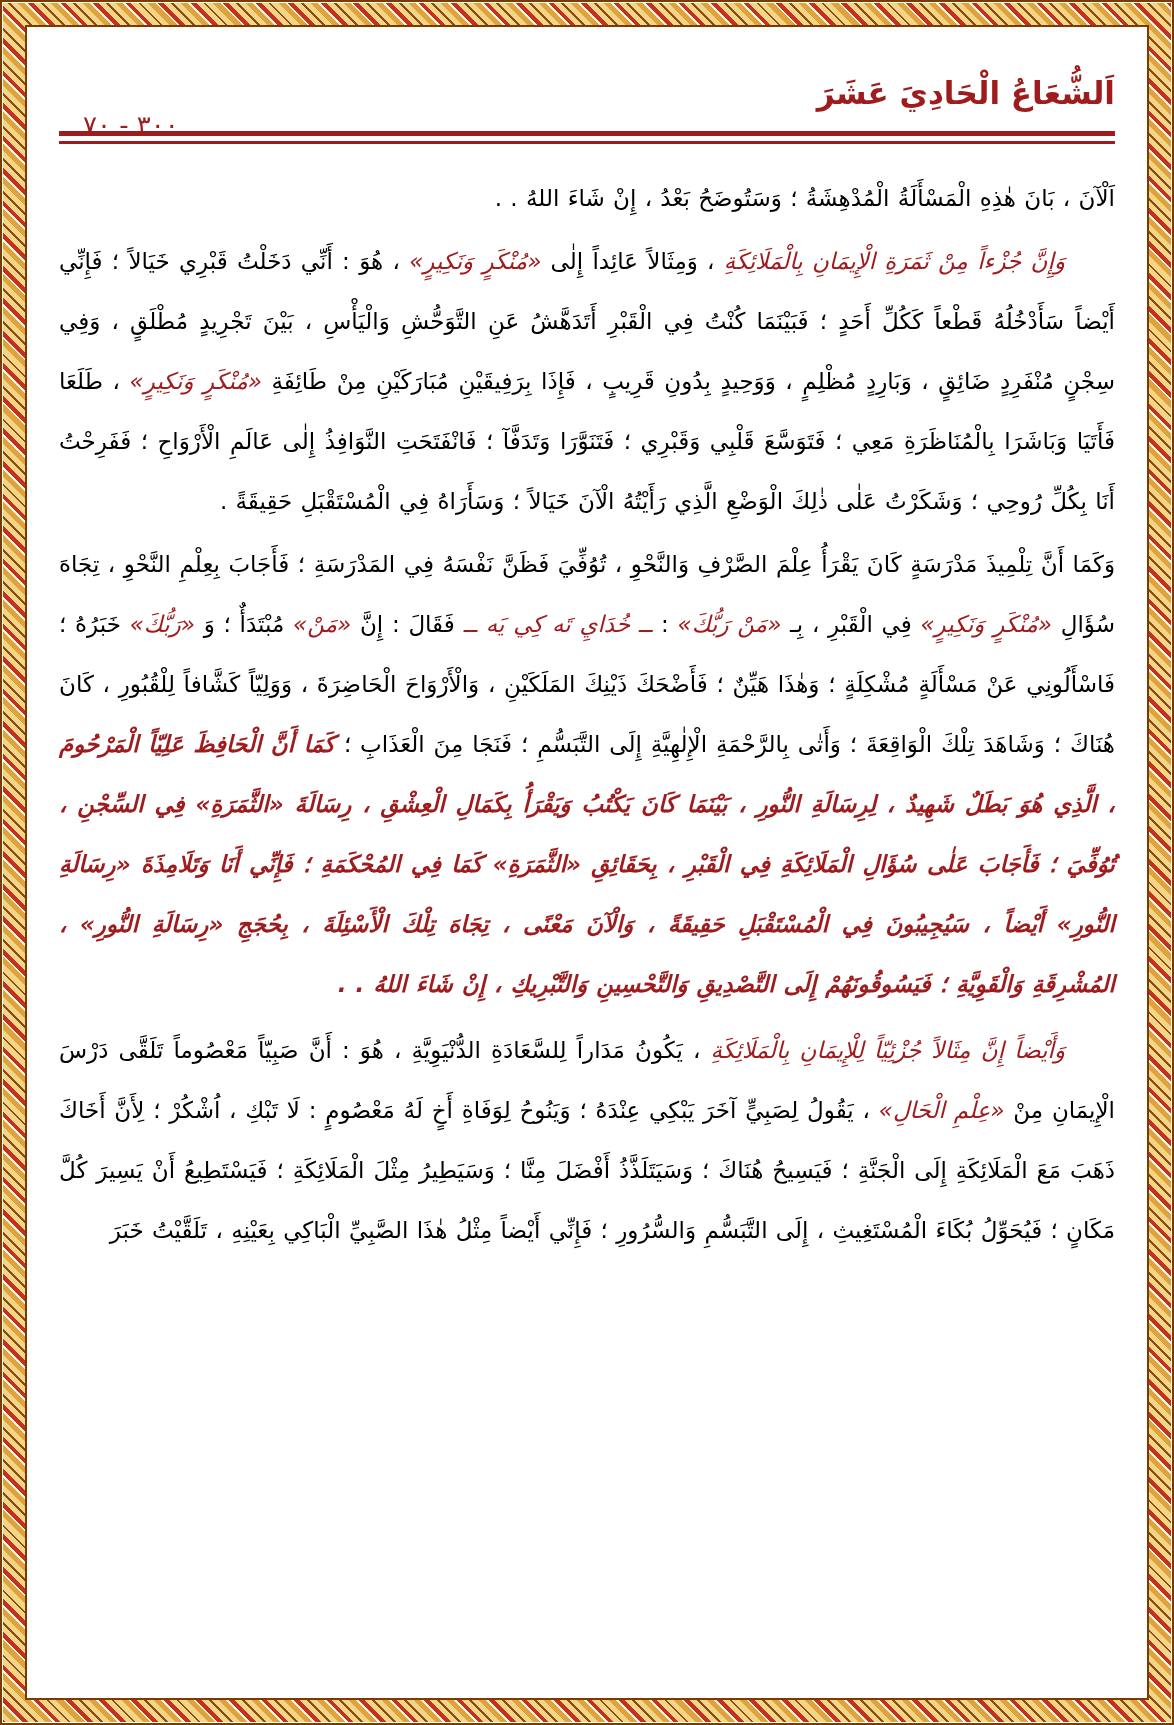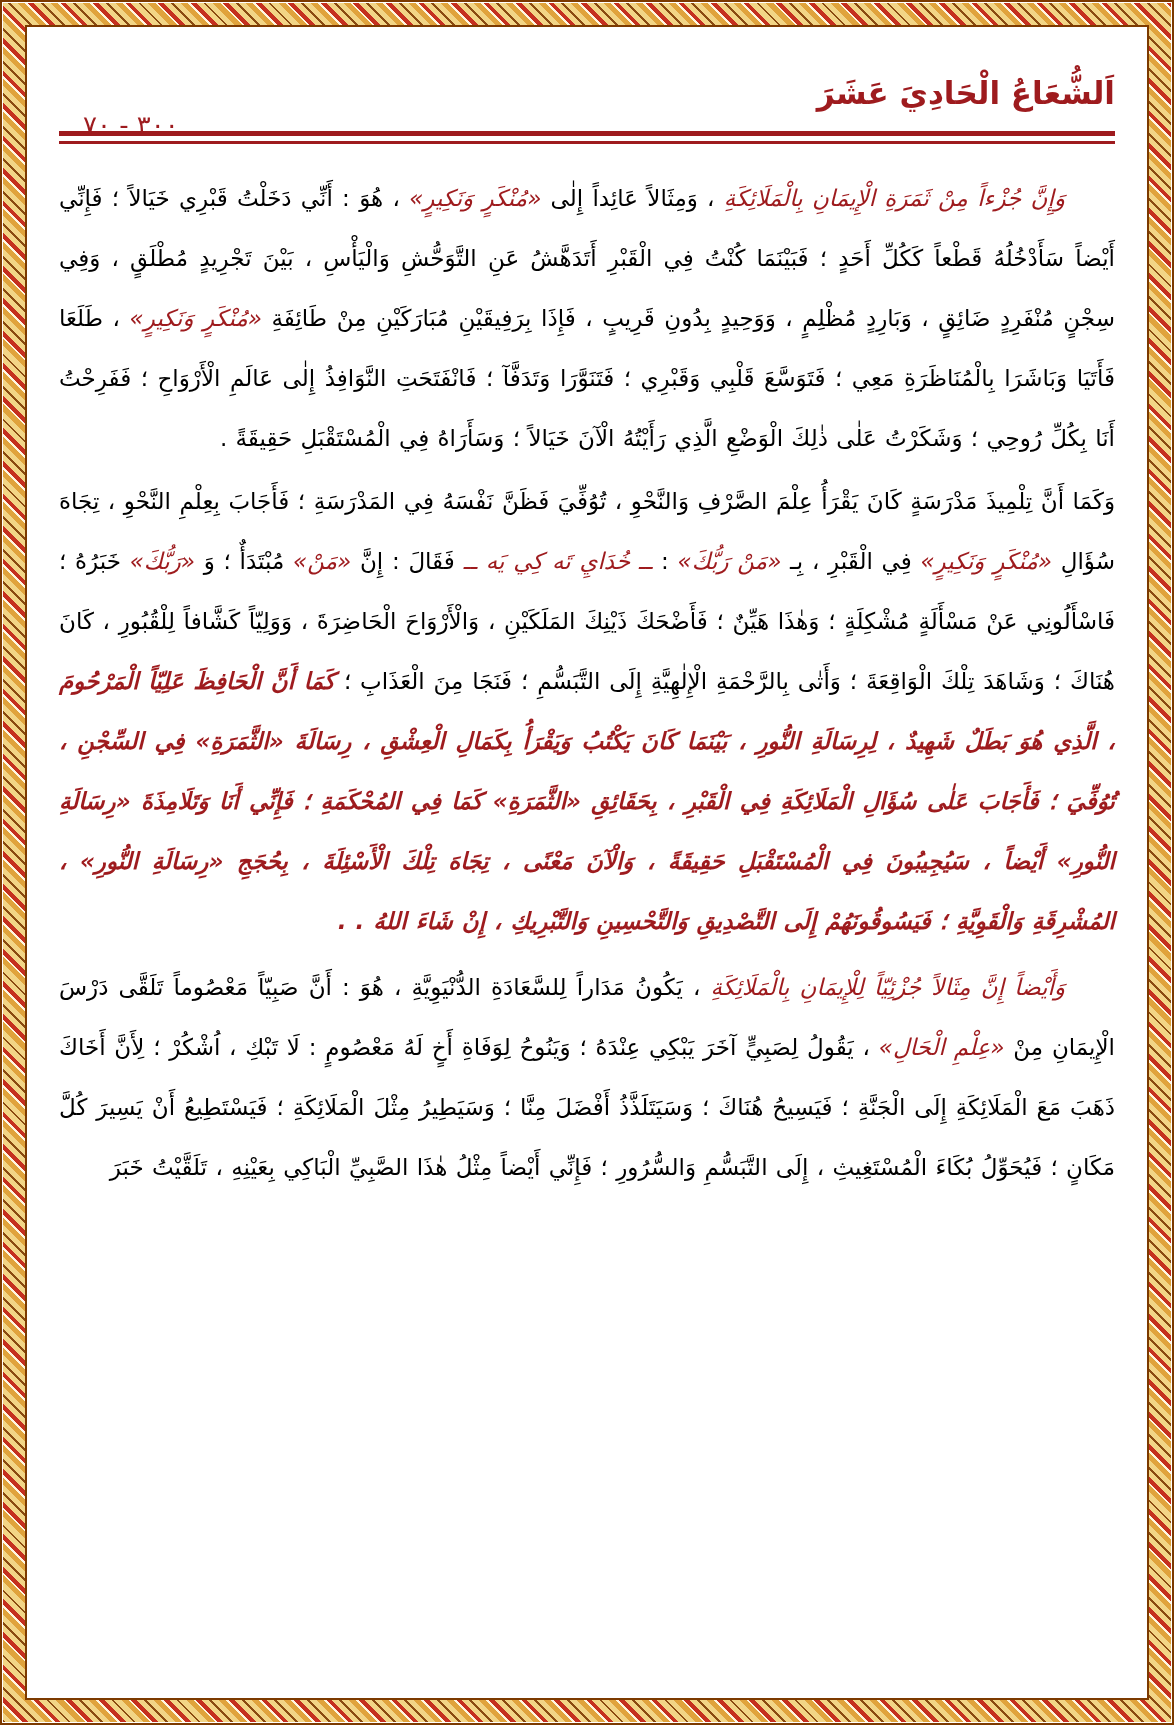--- a/index.html
+++ b/index.html
@@ -70,20 +70,21 @@
       <div class="content">
 
         <div class="header">
           <div class="page-title">اَلشُّعَاعُ الْحَادِيَ عَشَرَ</div>
           <div class="page-number">٣٠٠ - ٧٠</div>
         </div>
 
         <div class="divider"></div>
 
         <div class="body-text">
+          <p class="para"><span class="seg-black">اَلْآنَ ، بَانَ هٰذِهِ الْمَسْأَلَةُ الْمُدْهِشَةُ ؛ وَسَتُوضَحُ بَعْدُ ، إِنْ شَاءَ اللهُ . .</span></p>
           <p class="para indent"><span class="seg-red">وَإِنَّ جُزْءاً مِنْ ثَمَرَةِ الْإِيمَانِ بِالْمَلَائِكَةِ</span><span class="seg-black"> ، وَمِثَالاً عَائِداً إِلٰى </span><span class="seg-red">«مُنْكَرٍ وَنَكِيرٍ»</span><span class="seg-black"> ، هُوَ : أَنِّي دَخَلْتُ قَبْرِي خَيَالاً ؛ فَإِنِّي أَيْضاً سَأَدْخُلُهُ قَطْعاً كَكُلِّ أَحَدٍ ؛ فَبَيْنَمَا كُنْتُ فِي الْقَبْرِ أَتَدَهَّشُ عَنِ التَّوَحُّشِ وَالْيَأْسِ ، بَيْنَ تَجْرِيدٍ مُطْلَقٍ ، وَفِي سِجْنٍ مُنْفَرِدٍ ضَائِقٍ ، وَبَارِدٍ مُظْلِمٍ ، وَوَحِيدٍ بِدُونِ قَرِيبٍ ، فَإِذَا بِرَفِيقَيْنِ مُبَارَكَيْنِ مِنْ طَائِفَةِ </span><span class="seg-red">«مُنْكَرٍ وَنَكِيرٍ»</span><span class="seg-black"> ، طَلَعَا فَأَتَيَا وَبَاشَرَا بِالْمُنَاظَرَةِ مَعِي ؛ فَتَوَسَّعَ قَلْبِي وَقَبْرِي ؛ فَتَنَوَّرَا وَتَدَفَّآ ؛ فَانْفَتَحَتِ النَّوَافِذُ إِلٰى عَالَمِ الْأَرْوَاحِ ؛ فَفَرِحْتُ أَنَا بِكُلِّ رُوحِي ؛ وَشَكَرْتُ عَلٰى ذٰلِكَ الْوَضْعِ الَّذِي رَأَيْتُهُ الْآنَ خَيَالاً ؛ وَسَأَرَاهُ فِي الْمُسْتَقْبَلِ حَقِيقَةً .</span></p>
           <p class="para"><span class="seg-black">وَكَمَا أَنَّ تِلْمِيذَ مَدْرَسَةٍ كَانَ يَقْرَأُ عِلْمَ الصَّرْفِ وَالنَّحْوِ ، تُوُفِّيَ فَظَنَّ نَفْسَهُ فِي المَدْرَسَةِ ؛ فَأَجَابَ بِعِلْمِ النَّحْوِ ، تِجَاهَ سُؤَالِ </span><span class="seg-red">«مُنْكَرٍ وَنَكِيرٍ»</span><span class="seg-black"> فِي الْقَبْرِ ، بِـ </span><span class="seg-red">«مَنْ رَبُّكَ»</span><span class="seg-black"> : </span><span class="seg-red">ــ خُدَايِ تَه كِي يَه ــ </span><span class="seg-black">فَقَالَ : إِنَّ </span><span class="seg-red">«مَنْ»</span><span class="seg-black"> مُبْتَدَأٌ ؛ وَ </span><span class="seg-red">«رَبُّكَ»</span><span class="seg-black"> خَبَرُهُ ؛ فَاسْأَلُونِي عَنْ مَسْأَلَةٍ مُشْكِلَةٍ ؛ وَهٰذَا هَيِّنٌ ؛ فَأَضْحَكَ ذَيْنِكَ المَلَكَيْنِ ، وَالْأَرْوَاحَ الْحَاضِرَةَ ، وَوَلِيّاً كَشَّافاً لِلْقُبُورِ ، كَانَ هُنَاكَ ؛ وَشَاهَدَ تِلْكَ الْوَاقِعَةَ ؛ وَأَتٰى بِالرَّحْمَةِ الْإِلٰهِيَّةِ إِلَى التَّبَسُّمِ ؛ فَنَجَا مِنَ الْعَذَابِ ؛ </span><span class="seg-red seg-bold">كَمَا أَنَّ الْحَافِظَ عَلِيّاً الْمَرْحُومَ ، الَّذِي هُوَ بَطَلٌ شَهِيدٌ ، لِرِسَالَةِ النُّورِ ، بَيْنَمَا كَانَ يَكْتُبُ وَيَقْرَأُ بِكَمَالِ الْعِشْقِ ، رِسَالَةَ «الثَّمَرَةِ» فِي السِّجْنِ ، تُوُفِّيَ ؛ فَأَجَابَ عَلٰى سُؤَالِ الْمَلَائِكَةِ فِي الْقَبْرِ ، بِحَقَائِقِ «الثَّمَرَةِ» كَمَا فِي المُحْكَمَةِ ؛ فَإِنِّي أَنَا وَتَلَامِذَةَ «رِسَالَةِ النُّورِ» أَيْضاً ، سَيُجِيبُونَ فِي الْمُسْتَقْبَلِ حَقِيقَةً ، وَالْآنَ مَعْنًى ، تِجَاهَ تِلْكَ الْأَسْئِلَةَ ، بِحُجَجِ «رِسَالَةِ النُّورِ» ، المُشْرِقَةِ وَالْقَوِيَّةِ ؛ فَيَسُوقُونَهُمْ إِلَى التَّصْدِيقِ وَالتَّحْسِينِ وَالتَّبْرِيكِ ، إِنْ شَاءَ اللهُ . .</span></p>
           <p class="para indent gap-before"><span class="seg-red">وَأَيْضاً إِنَّ مِثَالاً جُزْئِيّاً لِلْإِيمَانِ بِالْمَلَائِكَةِ</span><span class="seg-black"> ، يَكُونُ مَدَاراً لِلسَّعَادَةِ الدُّنْيَوِيَّةِ ، هُوَ : أَنَّ صَبِيّاً مَعْصُوماً تَلَقَّى دَرْسَ الْإِيمَانِ مِنْ </span><span class="seg-red">«عِلْمِ الْحَالِ»</span><span class="seg-black"> ، يَقُولُ لِصَبِيٍّ آخَرَ يَبْكِي عِنْدَهُ ؛ وَيَنُوحُ لِوَفَاةِ أَخٍ لَهُ مَعْصُومٍ : لَا تَبْكِ ، اُشْكُرْ ؛ لِأَنَّ أَخَاكَ ذَهَبَ مَعَ الْمَلَائِكَةِ إِلَى الْجَنَّةِ ؛ فَيَسِيحُ هُنَاكَ ؛ وَسَيَتَلَذَّذُ أَفْضَلَ مِنَّا ؛ وَسَيَطِيرُ مِثْلَ الْمَلَائِكَةِ ؛ فَيَسْتَطِيعُ أَنْ يَسِيرَ كُلَّ مَكَانٍ ؛ فَيُحَوِّلُ بُكَاءَ الْمُسْتَغِيثِ ، إِلَى التَّبَسُّمِ وَالسُّرُورِ ؛ فَإِنِّي أَيْضاً مِثْلُ هٰذَا الصَّبِيِّ الْبَاكِي بِعَيْنِهِ ، تَلَقَّيْتُ خَبَرَ</span></p>
         </div>
 
       </div>
     </div>
   </div>
 </div>
 

